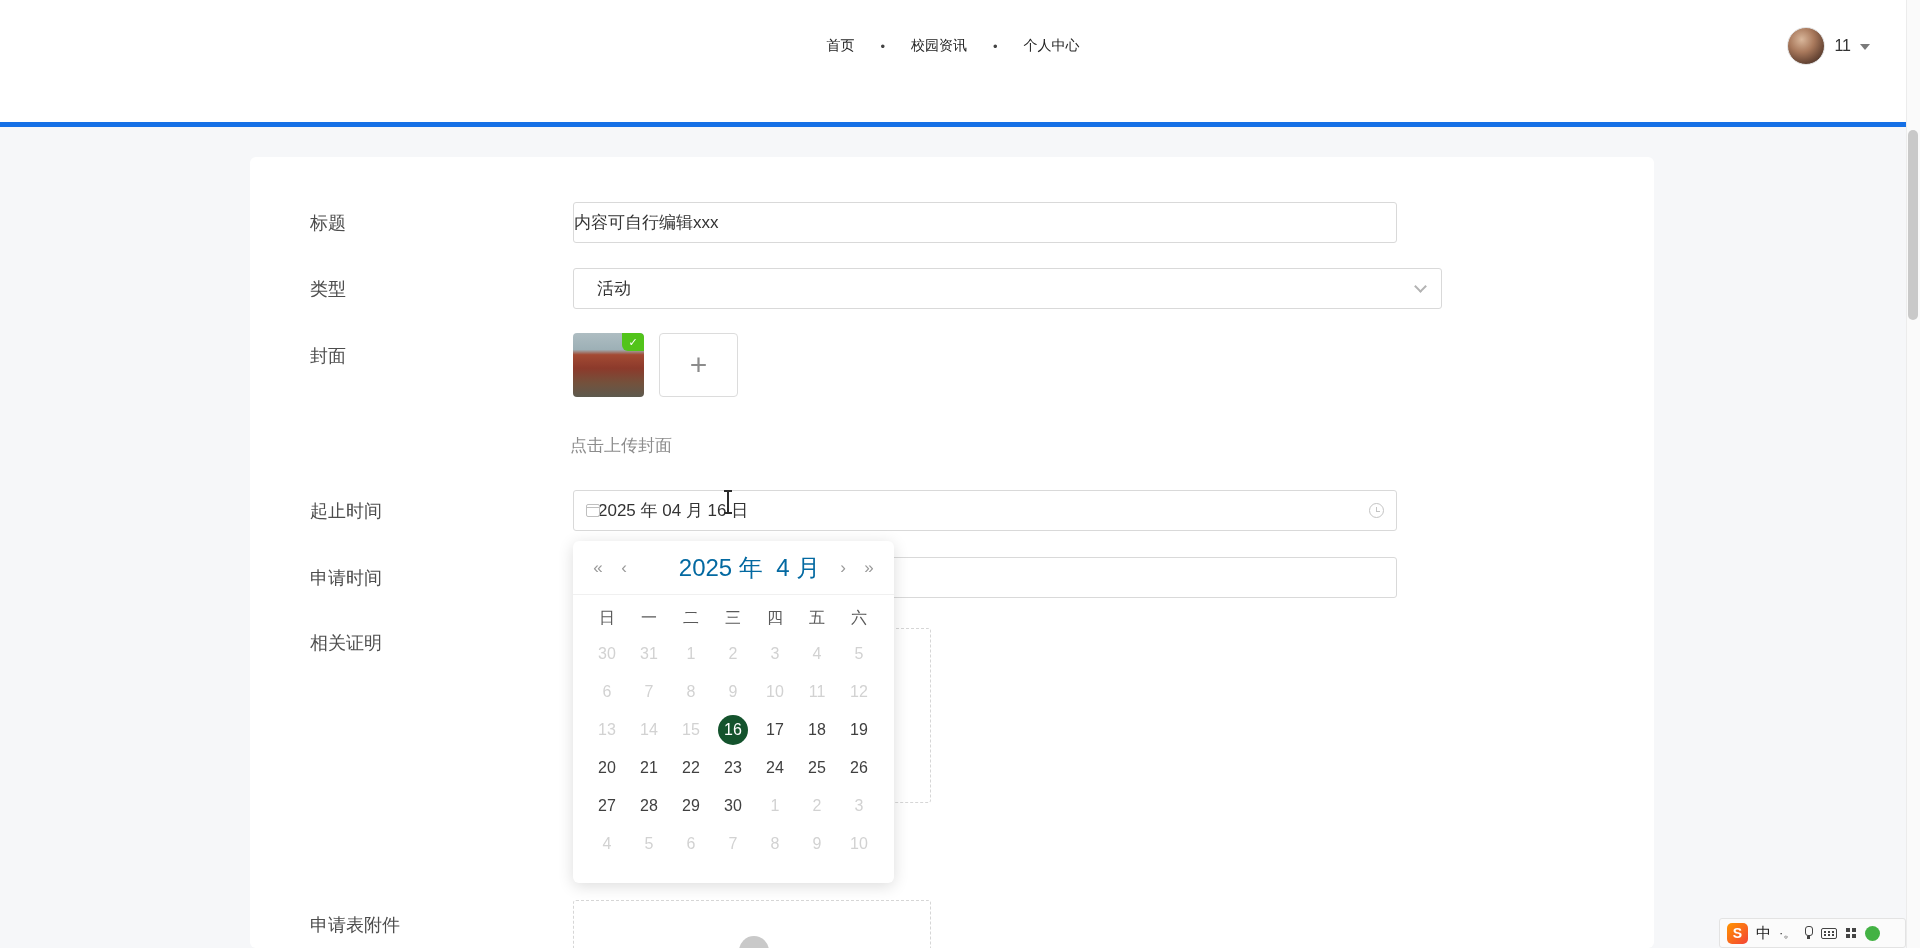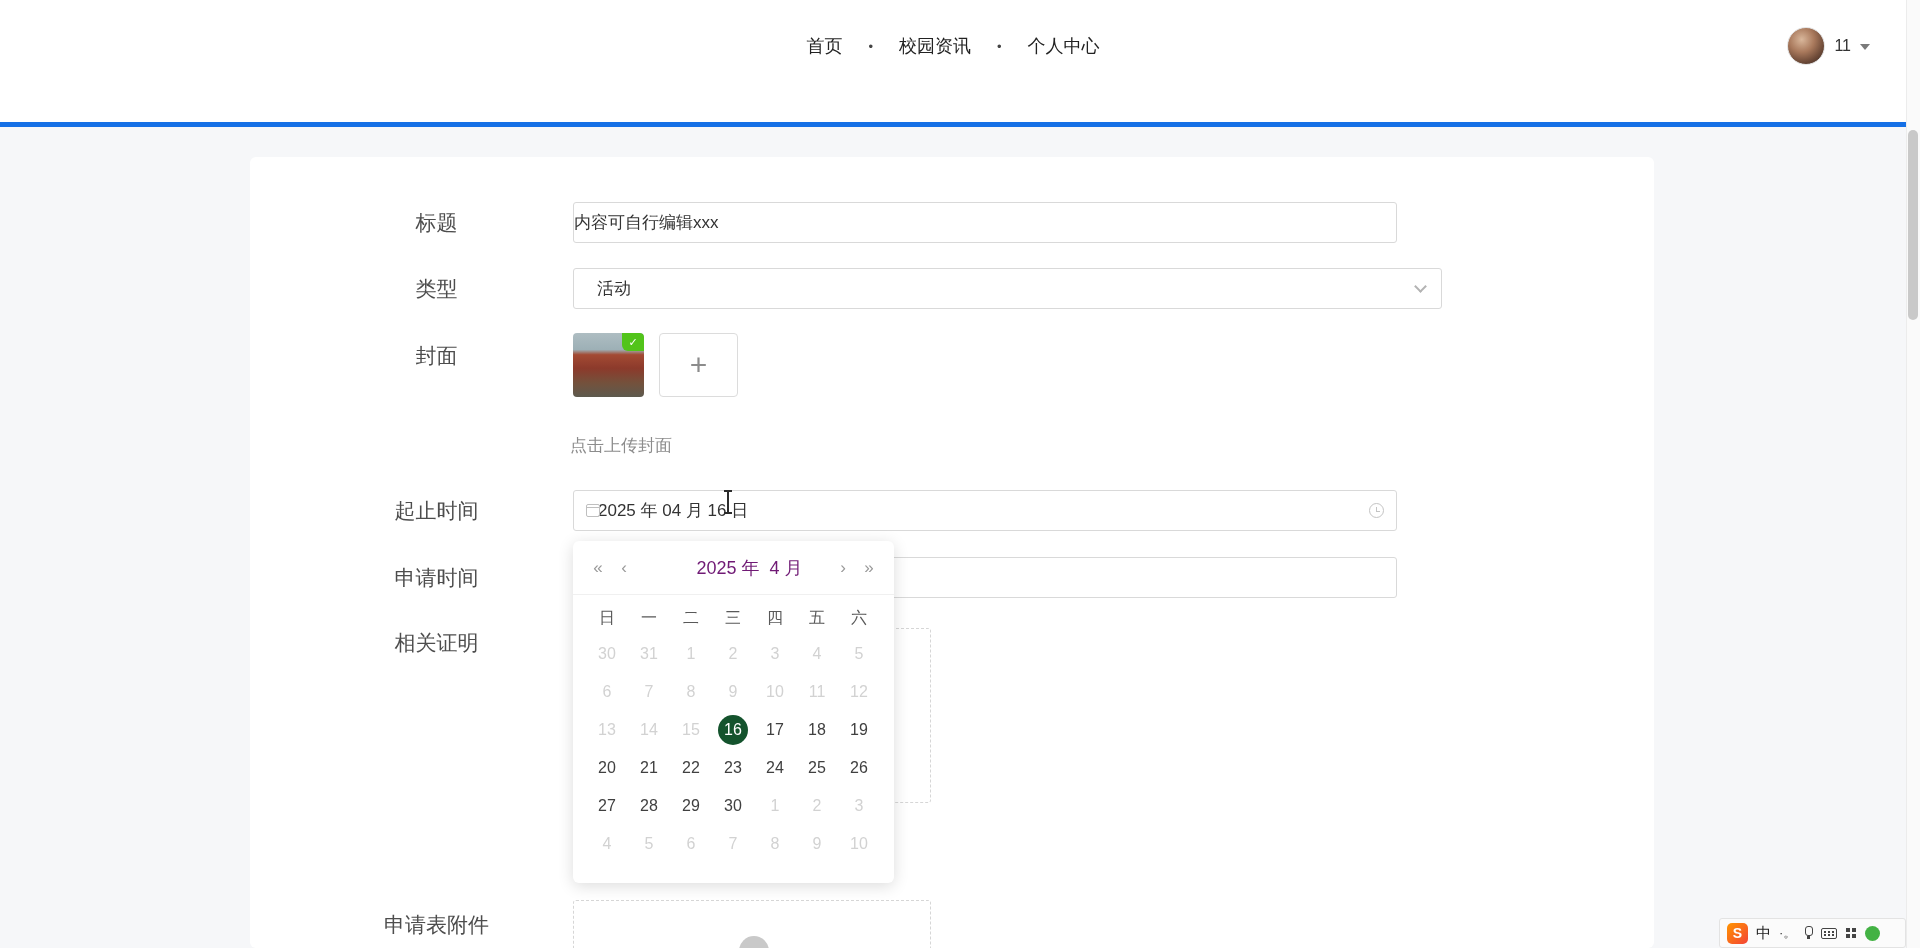--- a/index.html
+++ b/index.html
@@ -7,37 +7,37 @@
   .page {
     position: relative; width: 1920px; height: 948px; overflow: hidden;
     background: #fff; font-family: "Liberation Sans", sans-serif; color: #333;
   }
   
   .header { position: absolute; left: 0; top: 0; width: 1906px; height: 92px; background: #fff; }
   .brand { position: absolute; left: 18px; top: 0; height: 92px; line-height: 92px;
            font-size: 26px; font-weight: bold; color: #1a6fe8; cursor: pointer; }
   .nav { position: absolute; left: 50%; top: 0; transform: translateX(-50%); height: 92px;
          display: flex; align-items: center; gap: 26px; }
-  .nav-item { font-size: 18px; color: #222; cursor: pointer; white-space: nowrap; }
+  .nav-item { font-size: 14px; color: #222; cursor: pointer; white-space: nowrap; }
   .nav-dot { font-size: 13px; color: #444; }
   .user-box { position: absolute; right: 36px; top: 0; height: 92px; display: flex; align-items: center; gap: 9px; }
   .avatar { width: 38px; height: 38px; border-radius: 50%;
             background: radial-gradient(circle at 38% 32%, #d9b79b 0%, #a9795c 38%, #6d4a38 68%, #2e2220 100%);
             border: 1px solid #e3e3e3; }
   .user-name { font-size: 16px; color: #333; }
   .caret-down { width: 0; height: 0; border-left: 5px solid transparent; border-right: 5px solid transparent;
                 border-top: 6px solid #7a7a7a; margin-top: 2px; }
   
   .blue-bar { position: absolute; left: 0; top: 122px; width: 1906px; height: 5px; background: #1570e6; }
   .content-bg { position: absolute; left: 0; top: 127px; width: 1906px; height: 821px; background: #f6f7f9; }
   .card { position: absolute; left: 250px; top: 157px; width: 1404px; height: 791px;
           background: #fff; border-radius: 6px; }
   
-  .f-label { position: absolute; left: 60px; width: 253px; text-align: center;
-             font-size: 21px; color: #4d4d4d; line-height: 24px; white-space: nowrap; }
+  .f-label { position: absolute; left: 60px; width: 253px; text-align: left;
+             font-size: 18px; color: #4d4d4d; line-height: 24px; white-space: nowrap; }
   .f-input { position: absolute; left: 323px; width: 824px; height: 41px; background: #fff;
              border: 1px solid #d9d9d9; border-radius: 3px; font-size: 17px; color: #333;
              display: flex; align-items: center; padding-left: 0; cursor: text; }
   .f-select { cursor: pointer; position: absolute; left: 323px; width: 869px; height: 41px; background: #fff;
              border: 1px solid #d9d9d9; border-radius: 3px; font-size: 17px; color: #333;
              display: flex; align-items: center; padding-left: 12px; }
   .chevron { position: absolute; right: 16px; top: 13px; width: 9px; height: 9px;
              border-right: 2px solid #b3b3b3; border-bottom: 2px solid #b3b3b3; transform: rotate(45deg); }
   .date-text { padding-left: 24px; }
   .ico-cal { position: absolute; left: 12px; top: 13px; width: 14px; height: 13px;
@@ -67,21 +67,21 @@
                    border-radius: 50%; background: #c9c9c9; }
   
   .cal-pop { position: absolute; left: 323px; top: 384px; width: 321px; height: 342px; background: #fff;
              border-radius: 6px; box-shadow: 0 3px 16px rgba(0,0,0,0.14); z-index: 20; }
   .cal-header { position: relative; height: 54px; border-bottom: 1px solid #f0f0f0; }
   .cal-nav { position: absolute; top: 0; height: 54px; line-height: 54px; width: 22px; text-align: center;
              color: #999; font-size: 17px; cursor: pointer; }
   .cal-prev-year { left: 14px; } .cal-prev-month { left: 40px; }
   .cal-next-month { right: 40px; } .cal-next-year { right: 14px; }
   .cal-title { position: absolute; left: 0; right: 0; top: 0; height: 54px; line-height: 54px;
-               text-align: center; font-size: 18px; color: #701a75; font-weight: 500; margin-left: 32px; }
+               text-align: center; font-size: 24px; color: #0369a1; font-weight: 500; margin-left: 32px; }
   .cal-title span { cursor: pointer; }
   .cal-week { display: grid; grid-template-columns: repeat(7, 42px); padding: 8px 13px 0 13px; }
   .cal-wd { height: 30px; display: flex; align-items: center; justify-content: center;
             font-size: 16px; color: #595959; }
   .cal-grid { display: grid; grid-template-columns: repeat(7, 42px); grid-auto-rows: 38px; padding: 2px 13px 13px 13px; }
   .cal-cell { display: flex; align-items: center; justify-content: center; font-size: 16px; cursor: pointer; }
   .cal-cell span { width: 30px; height: 30px; border-radius: 50%; display: flex; align-items: center; justify-content: center; }
   .cal-cell.normal { color: #404040; align-items: center; }
   .cal-cell.muted { color: #d2d2d2; cursor: default; }
   .cal-cell.selected span { background: #14532d; color: #fff; }

